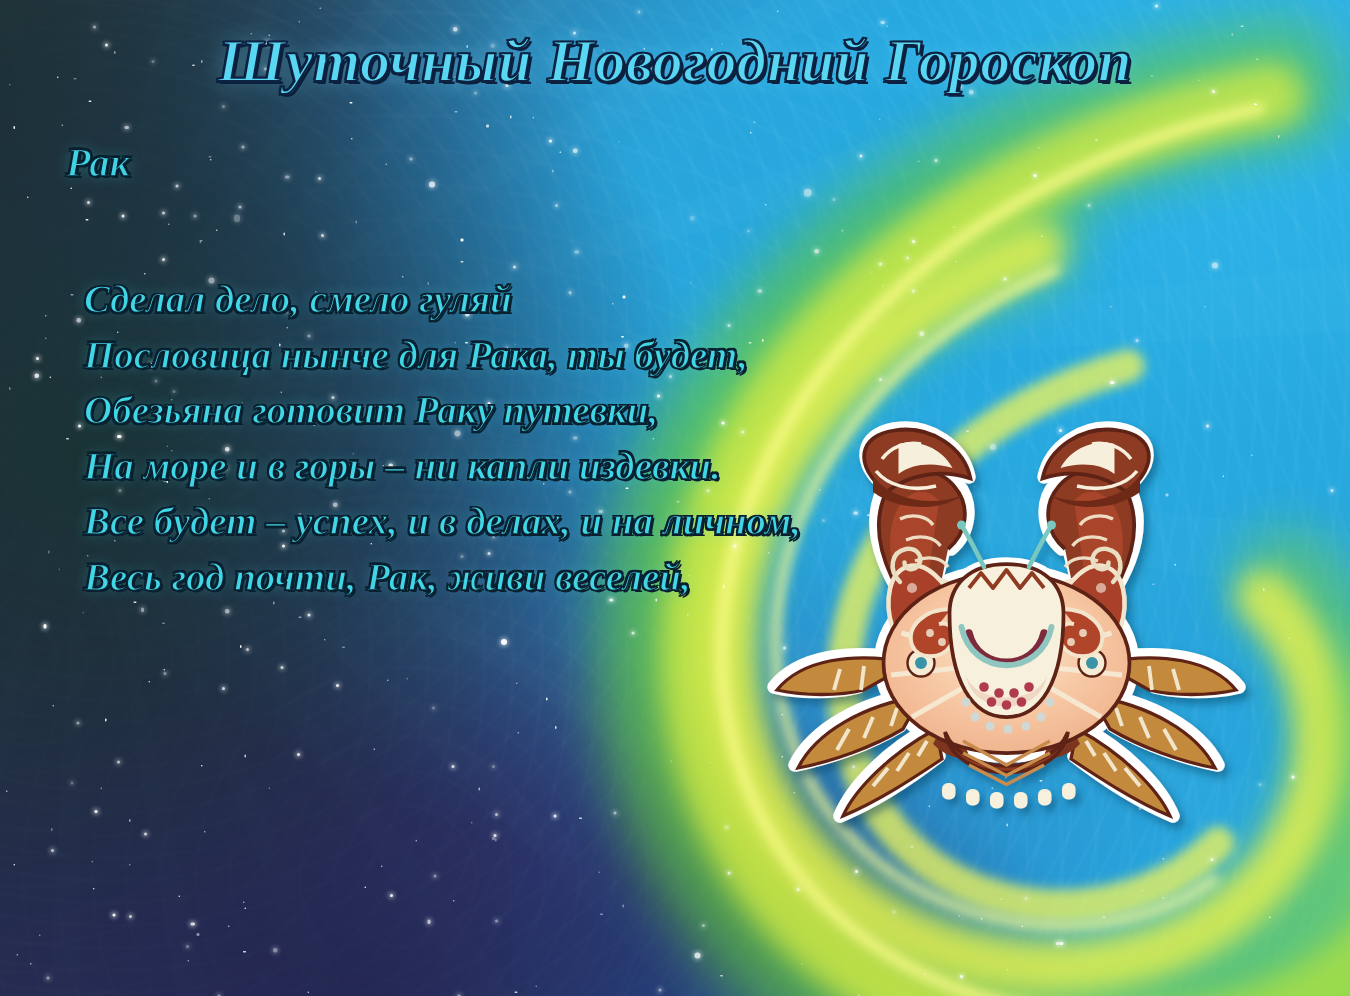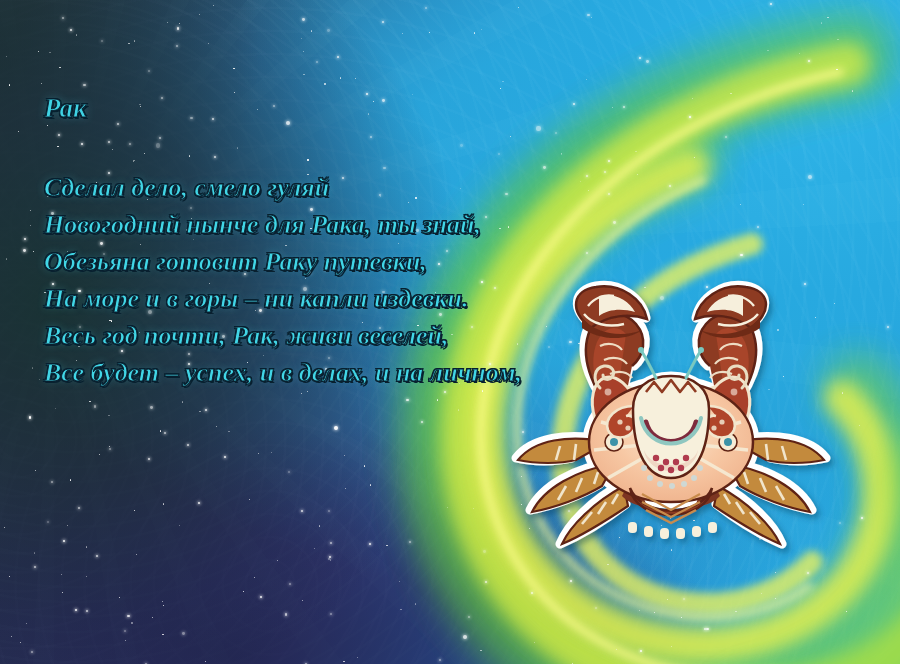--- a/index.html
+++ b/index.html
@@ -131,21 +131,21 @@
       0 0 10px rgba(80,220,240,0.40);
     z-index: 6;
   }
 
   #poem {
     position: absolute;
     left: 44px;
     top: 169px;
     z-index: 6;
     list-style: none;
-    margin: 0;
+    margin: 12px;
     padding: 0;
   }
   #poem li {
     font-size: 26px;
     font-style: italic;
     font-weight: bold;
     line-height: 37px;
     white-space: nowrap;
     color: #41d6e6;
     -webkit-text-stroke: 0.9px #0a2030;
@@ -826,26 +826,27 @@
           <rect x="148" y="254" width="9" height="11" rx="4"></rect>
           <rect x="164" y="256" width="9" height="11" rx="4"></rect>
           <rect x="180" y="256" width="9" height="11" rx="4"></rect>
           <rect x="196" y="254" width="9" height="11" rx="4"></rect>
           <rect x="212" y="250" width="9" height="11" rx="4"></rect>
         </g>
       </g>
     </svg>
   </div>
 
+  <div id="title">Шуточный Новогодний Гороскоп</div>
 
   <div id="sign-name">Рак</div>
 
   <ul id="poem">
       <li>Сделал дело, смело гуляй</li>
-      <li>Новогодний нынче для Рака, ты знай,</li>
+      <li>Пословица нынче для Рака, ты будет,</li>
       <li>Обезьяна готовит Раку путевки,</li>
       <li>На море и в горы – ни капли издевки.</li>
+      <li>Все будет – успех, и в делах, и на личном,</li>
       <li>Весь год почти, Рак, живи веселей,</li>
-      <li>Все будет – успех, и в делах, и на личном,</li>
     </ul>
 
 
 </div>
 
 </body></html>

